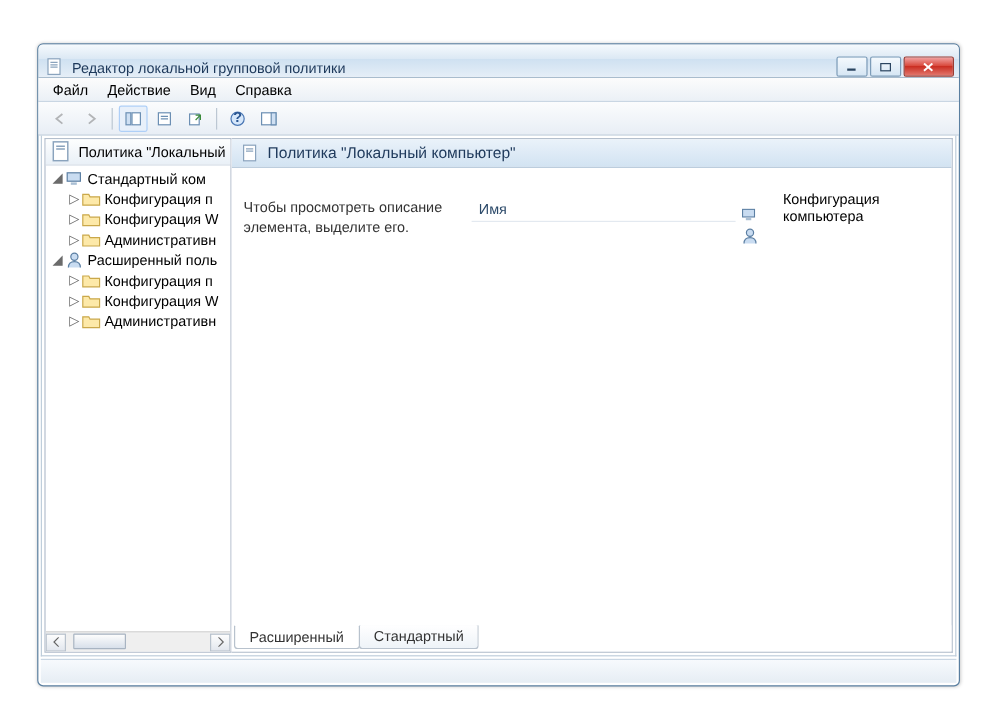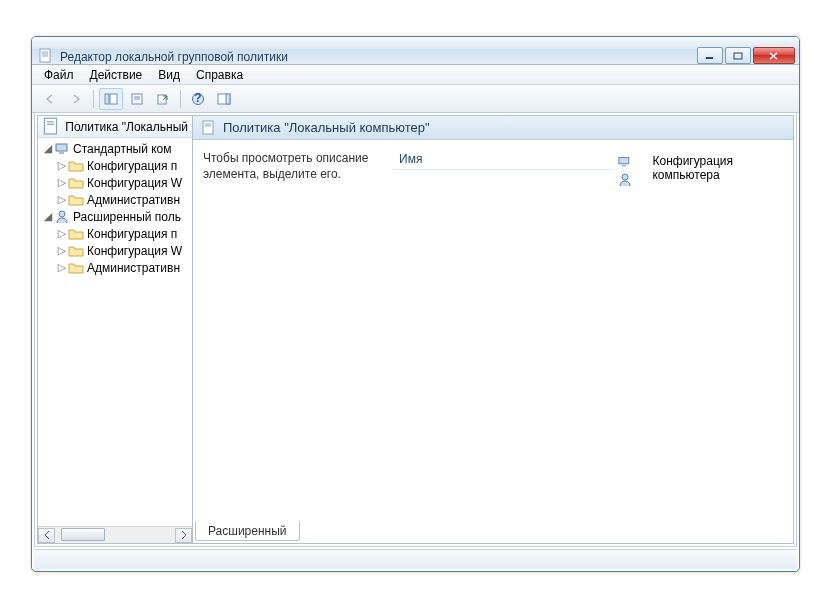--- a/index.html
+++ b/index.html
@@ -27,27 +27,27 @@
 .trow .ticon{width:16px;height:16px;margin-right:3px;flex-shrink:0}
 .trow .lbl{overflow:hidden;text-overflow:clip}
 .ind1{padding-left:4px}.ind2{padding-left:18px}
 .hscroll{height:17px;background:#f0f0f0;border-top:1px solid #d4d4d4;display:flex;align-items:center}
 .hscroll .arr{width:17px;height:15px;background:linear-gradient(#fdfdfd,#e2e7ee);border:1px solid #b8c2cd;display:flex;align-items:center;justify-content:center;cursor:pointer}
 .hscroll .track{flex:1;height:15px;background:#efefef;position:relative}
 .hscroll .thumb{position:absolute;left:6px;top:0;width:44px;height:13px;background:linear-gradient(#fdfdfd,#d8e0ea);border:1px solid #a8b4c2;border-radius:1px}
 .main{flex:1;border:1px solid #b4bfcd;border-left:none;background:#fff;display:flex;flex-direction:column;overflow:hidden}
 .mainhdr{height:24px;background:linear-gradient(#eaf2fa,#d2e3f2);border-bottom:1px solid #bccddd;display:flex;align-items:center;padding:0 8px;gap:6px}
 .mainhdr .ttl{color:#1e395b;font-size:13px}
-.mainbody{flex:1;display:flex;padding:10px 0 0 0;overflow:hidden}
+.mainbody{flex:1;display:flex;padding:25px 0 0 0;overflow:hidden}
 .desc{width:200px;padding:0 10px;color:#333;line-height:1.35}
 .listcol{flex:1;display:flex;flex-direction:row}
 .colhdrs{display:flex;height:20px}
 .colhdr{border-bottom:1px solid #e3e9f0;padding:2px 6px;color:#2c4a6a}
 .listrows{padding:4px 0}
-.lrow{display:flex;align-items:flex-start;height:18px;padding:0 4px;gap:21px;cursor:default}
+.lrow{display:flex;align-items:flex-end;height:18px;padding:0 4px;gap:21px;cursor:default}
 .tabs{height:22px;display:flex;align-items:flex-start;background:#fff;padding-left:2px;gap:0}
 .tab{height:20px;padding:2px 12px 0;border:1px solid #b8c2cd;border-radius:0 0 3px 3px;border-top:none;background:linear-gradient(#fff,#eef3f8);margin-right:-1px;cursor:pointer;color:#333}
 .tab.active{background:#fff;border-top:1px solid #fff;position:relative;z-index:1}
 .statusbar{height:20px;background:linear-gradient(#f7fafd,#e6edf4);border-top:1px solid #c9d6e3;margin:0 2px 2px}
 
 .i-doc{fill:#fff;stroke:#8aa3bd}
 .i-fold{fill:#fde9a9;stroke:#caa84a}
 .i-comp{fill:#c9dcf1;stroke:#5c7fa3}
 .i-user{fill:#c9dcf1;stroke:#5c7fa3}
 </style>
@@ -253,19 +253,20 @@
               <svg width="16" height="16" viewBox="0 0 16 16">
                   <circle cx="8" cy="5" r="3" class="i-user"></circle>
                   <path d="M3 14c0-3 2-5 5-5s5 2 5 5" class="i-user"></path>
                 </svg>
             </div>
           </div>
         </div>
       </div>
       <div class="tabs">
         <div class="tab active">Расширенный</div>
+        <div class="tab">Стандартный</div>
       </div>
     </div>
 
   </div>
 
   <div class="statusbar"></div>
 </div>
 
 </body></html>

